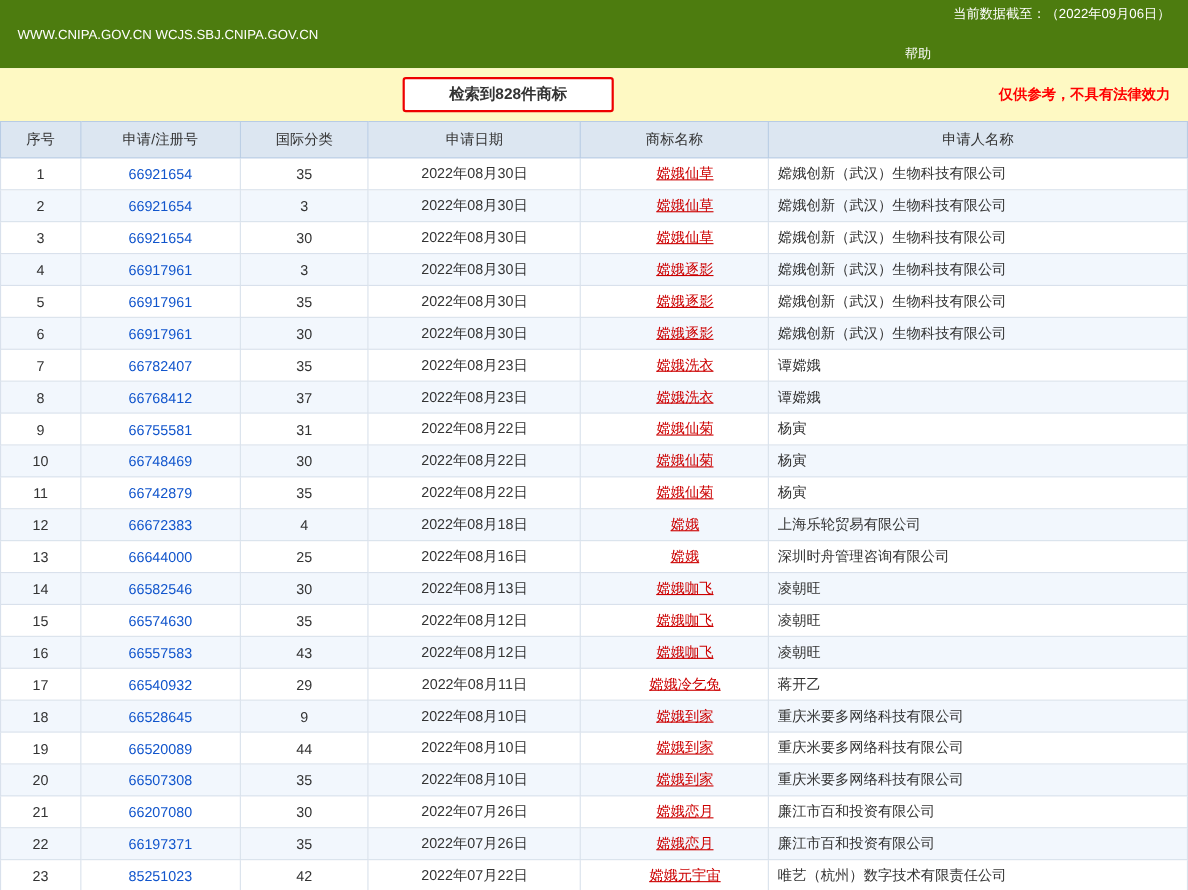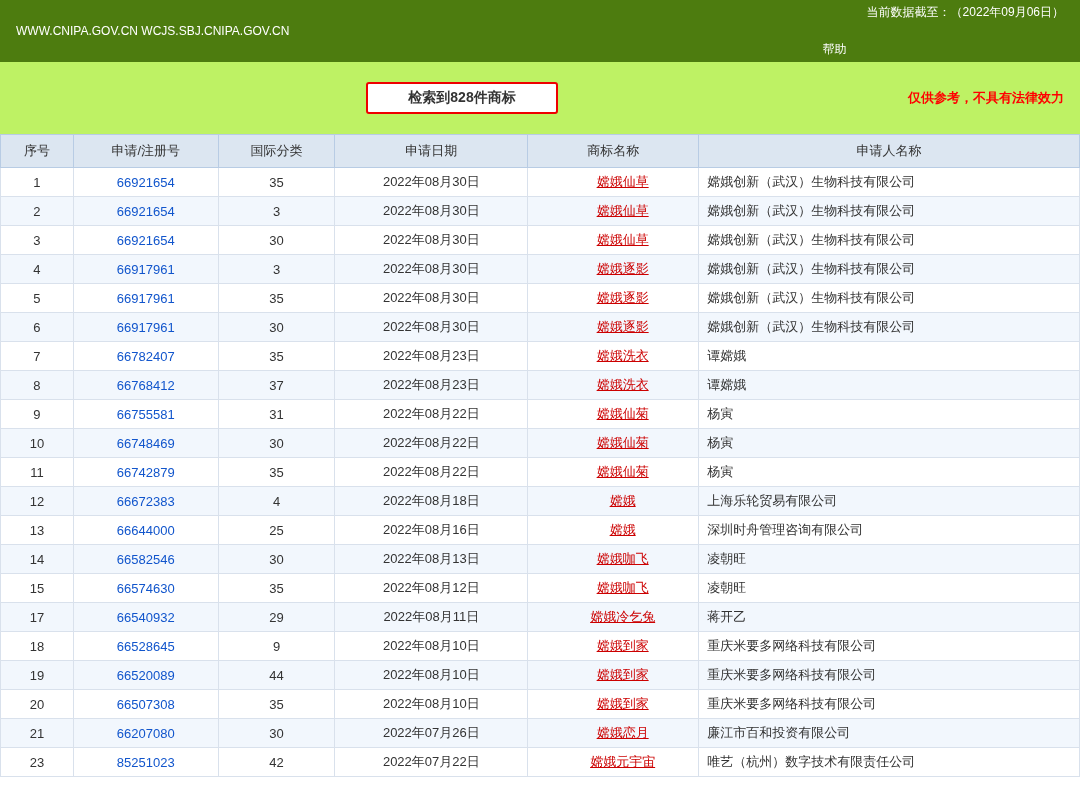--- a/index.html
+++ b/index.html
@@ -11,22 +11,22 @@
       padding: 4px 16px;
       display: flex;
       justify-content: space-between;
       align-items: center;
       font-size: 12px;
     }
     #top-bar .left { display: flex; gap: 20px; }
     #top-bar .right { display: flex; gap: 20px; }
 
     #search-result-bar {
-      background: #bef264;
-      padding: 20px 16px;
+      background: #fef9c3;
+      padding: 8px 16px;
       display: flex;
       align-items: center;
       justify-content: space-between;
     }
     .result-badge {
       background: #fff;
       color: #333;
       border: 2px solid #e00;
       border-radius: 3px;
       padding: 5px 40px;
@@ -215,20 +215,28 @@
       </tr>
       <tr>
         <td>15</td>
         <td><a class="link-blue" href="#">66574630</a></td>
         <td>35</td>
         <td>2022年08月12日</td>
         <td><a class="trademark-link" href="#">嫦娥咖飞</a></td>
         <td style="text-align: left;">凌朝旺</td>
       </tr>
       <tr>
+        <td>16</td>
+        <td><a class="link-blue" href="#">66557583</a></td>
+        <td>43</td>
+        <td>2022年08月12日</td>
+        <td><a class="trademark-link" href="#">嫦娥咖飞</a></td>
+        <td style="text-align: left;">凌朝旺</td>
+      </tr>
+      <tr>
         <td>17</td>
         <td><a class="link-blue" href="#">66540932</a></td>
         <td>29</td>
         <td>2022年08月11日</td>
         <td><a class="trademark-link" href="#">嫦娥冷乞兔</a></td>
         <td style="text-align: left;">蒋开乙</td>
       </tr>
       <tr>
         <td>18</td>
         <td><a class="link-blue" href="#">66528645</a></td>
@@ -255,20 +263,28 @@
       </tr>
       <tr>
         <td>21</td>
         <td><a class="link-blue" href="#">66207080</a></td>
         <td>30</td>
         <td>2022年07月26日</td>
         <td><a class="trademark-link" href="#">嫦娥恋月</a></td>
         <td style="text-align: left;">廉江市百和投资有限公司</td>
       </tr>
       <tr>
+        <td>22</td>
+        <td><a class="link-blue" href="#">66197371</a></td>
+        <td>35</td>
+        <td>2022年07月26日</td>
+        <td><a class="trademark-link" href="#">嫦娥恋月</a></td>
+        <td style="text-align: left;">廉江市百和投资有限公司</td>
+      </tr>
+      <tr>
         <td>23</td>
         <td><a class="link-blue" href="#">85251023</a></td>
         <td>42</td>
         <td>2022年07月22日</td>
         <td><a class="trademark-link" href="#">嫦娥元宇宙</a></td>
         <td style="text-align: left;">唯艺（杭州）数字技术有限责任公司</td>
       </tr>
     </tbody>
 </table>
 

